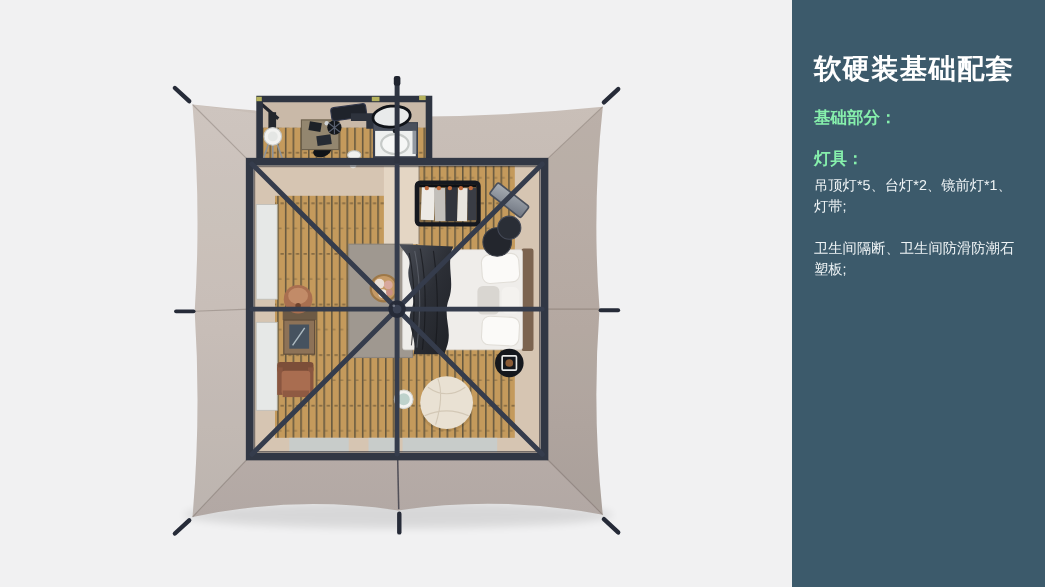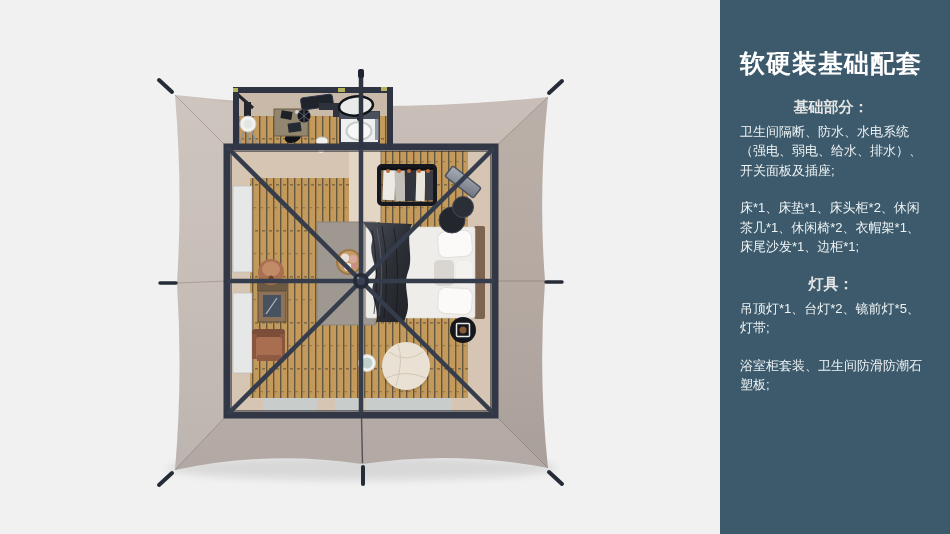--- a/index.html
+++ b/index.html
@@ -3,21 +3,21 @@
 <meta charset="utf-8">
 <style>
   html,body{margin:0;padding:0;background:#f1f1f2;}
   .stage{position:relative;width:950px;height:534px;overflow:hidden;background:#f1f1f2;
          font-family:"Liberation Sans",sans-serif;padding-left:12px;}
   .plan{position:absolute;left:0;top:0;width:720px;height:534px;}
   .sidebar{position:absolute;left:720px;top:0;width:230px;height:534px;background:#3c5a6b;
            box-sizing:border-box;padding:50px 16px 0 20px;color:#fff;}
   .sidebar h1{margin:0 0 20px 0;font-size:25px;line-height:1.1;font-weight:700;letter-spacing:1px;color:#ffffff;}
   .section{margin:0 0 18px 0;width:182px;}
-  .section h2{margin:0 0 5px 0;font-size:15px;font-weight:700;color:#e5e5e5;text-align:center;}
+  .section h2{margin:0 0 5px 0;font-size:15px;font-weight:700;color:#86efac;}
   .section p{margin:0;font-size:13px;line-height:19.5px;color:#eef3f5;word-break:break-all;}
 </style>
 </head>
 <body>
 
 <div class="stage">
 
   <svg class="plan" viewBox="0 0 720 534">
     <defs>
       <linearGradient id="canopyGrad" x1="0" y1="0" x2="0" y2="1">
@@ -236,30 +236,28 @@
         <circle cx="358" cy="278" r="1.2" fill="#aab0bd" opacity="0.6"></circle>
       </g>
     </g>
   </svg>
 
   <aside class="sidebar">
     <h1>软硬装基础配套</h1>
 
     <div class="section">
       <h2>基础部分：</h2>
-      <p>卫生间隔断、防水、水电系统（强电、弱电、给水、排水）、开关面板及插座;</p>
-    </div>
-
-    <div class="section">
-      <p>床*1、床垫*1、床头柜*2、休闲茶几*1、休闲椅*2、衣帽架*1、床尾沙发*1、边柜*1;</p>
+    </div>
+
+    <div class="section">
     </div>
 
     <div class="section">
       <h2>灯具：</h2>
-      <p>吊顶灯*1、台灯*2、镜前灯*5、灯带;</p>
-    </div>
-
-
-    <div class="section">
-      <p>浴室柜套装、卫生间防滑防潮石塑板;</p>
+      <p>吊顶灯*5、台灯*2、镜前灯*1、灯带;</p>
+    </div>
+
+
+    <div class="section">
+      <p>卫生间隔断、卫生间防滑防潮石塑板;</p>
     </div>
   </aside>
 </div>
 
 </body></html>

